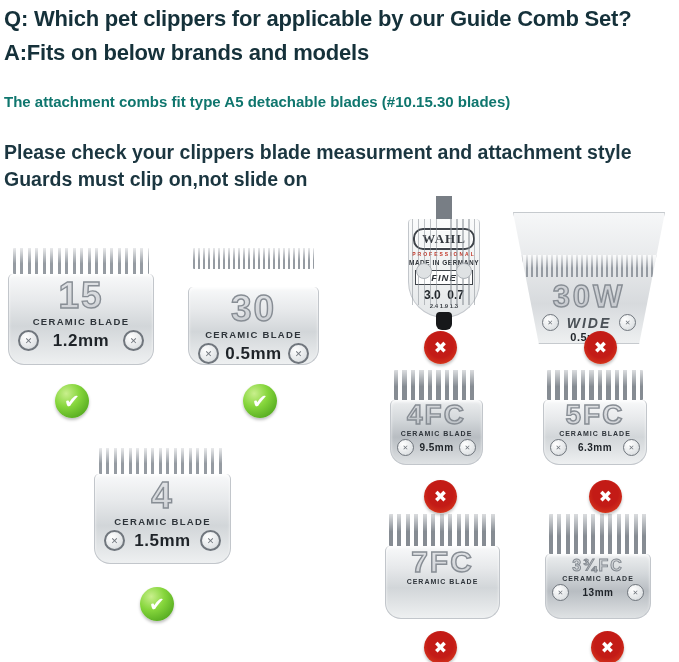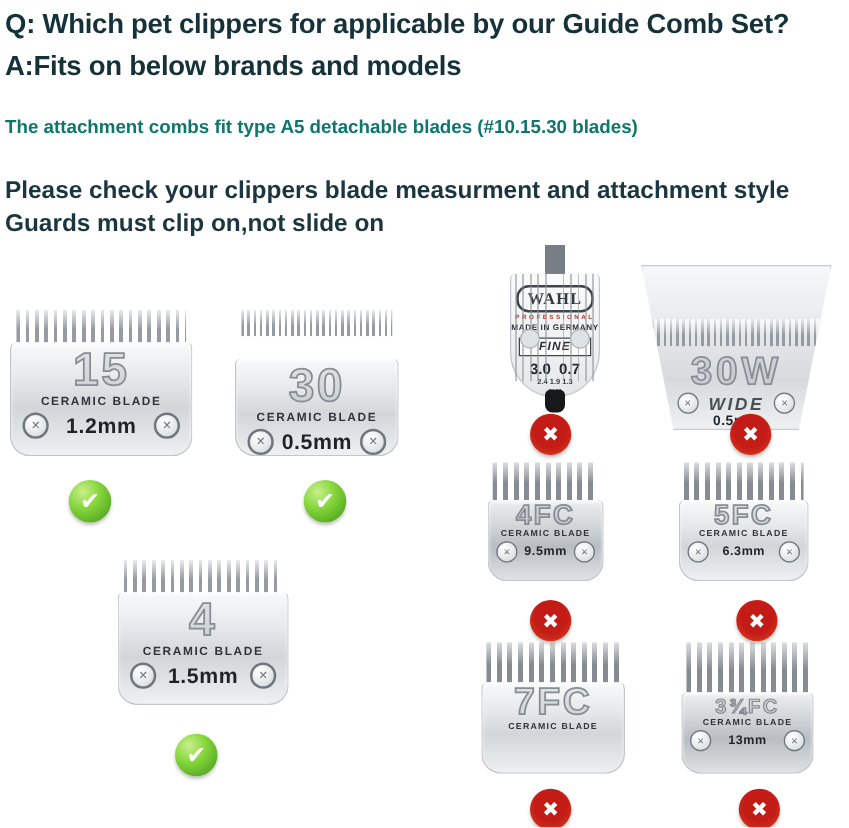--- a/index.html
+++ b/index.html
@@ -37,21 +37,21 @@
   
   .lg .teeth{height:26px;}
   .lg .num{font-size:37px;margin-top:3px;}
   .lg .ceramic{font-size:9.5px;margin-top:2px;}
   .lg .mmrow{padding:0 9px;margin-top:3px;}
   .lg .screw{width:21px;height:21px;font-size:9px;}
   .lg .size{font-size:17px;}
 
   
   .md .teeth{height:30px;margin:0 4px;}
-  .md .num{font-size:22px;margin-top:1px;}
+  .md .num{font-size:28px;margin-top:1px;}
   .md .ceramic{font-size:7px;margin-top:1px;letter-spacing:1px;}
   .md .mmrow{padding:0 6px;margin-top:2px;}
   .md .screw{width:17px;height:17px;font-size:7px;border-width:1.5px;}
   .md .size{font-size:10px;}
   .num-sm{font-size:16px !important;-webkit-text-stroke:0.9px #82888f;margin-top:4px !important;}
 
   
   .w30{position:absolute;display:flex;flex-direction:column;
        clip-path:polygon(0 0,100% 0,83% 100%,17% 100%);
        background:linear-gradient(180deg,#f6f7f8 0%,#e6e8ea 40%,#d7dadd 70%,#eef0f1 100%);

